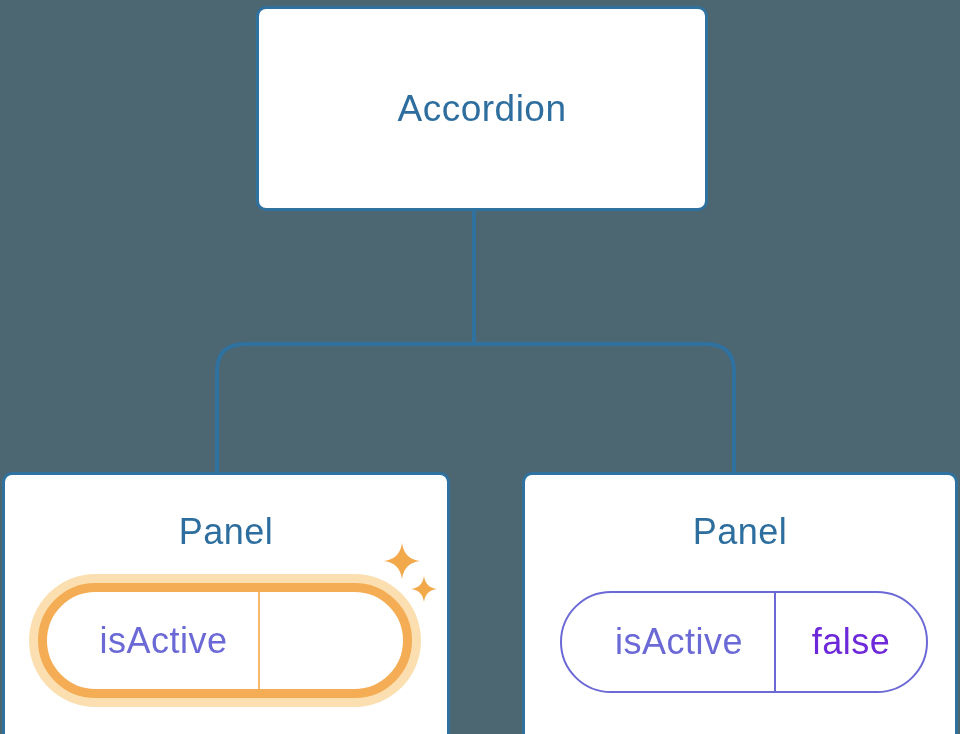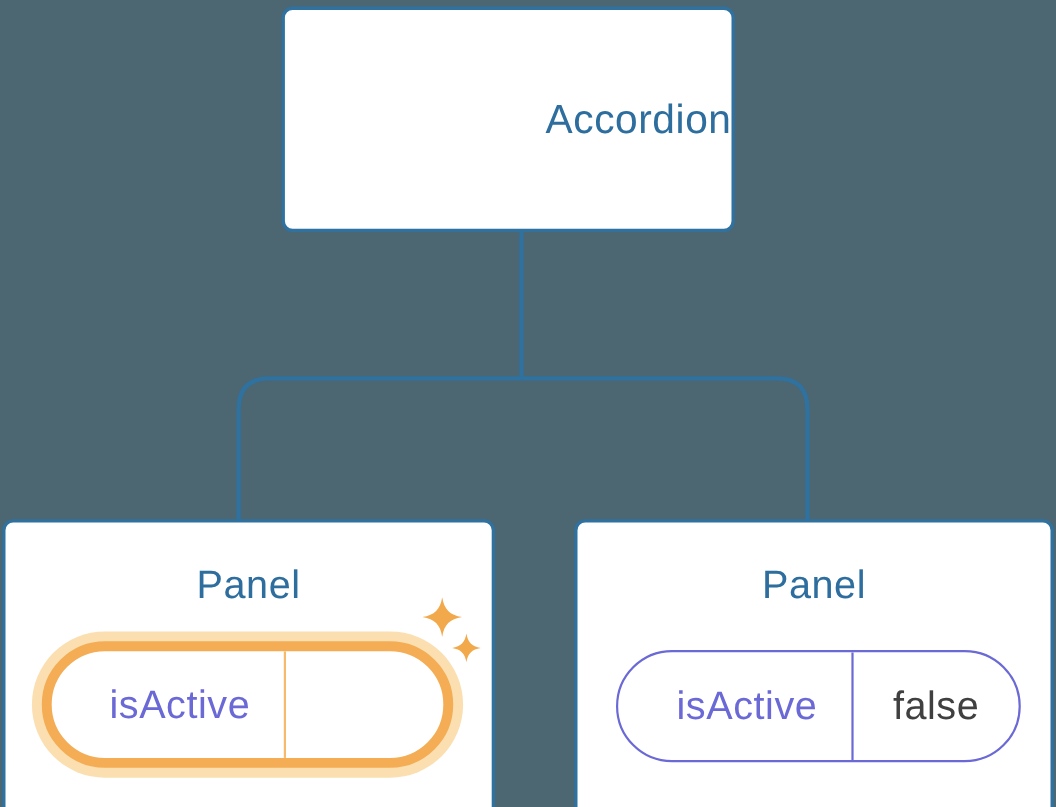--- a/index.html
+++ b/index.html
@@ -22,24 +22,24 @@
   }
   .node {
     position: absolute;
     background: #ffffff;
     border: 3px solid #2F719F;
     border-radius: 10px;
     box-sizing: border-box;
   }
   .root-node {
     left: 256px; top: 6px;
-    width: 412px; height: 205px;
+    width: 452px; height: 205px;
     display: flex;
     align-items: center;
-    justify-content: flex-end;
+    justify-content: center;
   }
   .root-label {
     color: #2D6E9E;
     font-size: 37px;
     font-weight: 500;
     letter-spacing: 0.5px;
   }
   .panel-node {
     top: 472px;
     height: 301px;
@@ -109,21 +109,21 @@
     width: 2px;
     background: #6B69D6;
   }
   .prop-name {
     color: #6B69D6;
     font-size: 36px;
     letter-spacing: 0.5px;
     margin-left: 22px;
   }
   .prop-value {
-    color: #404040;
+    color: #6d28d9;
     font-size: 36px;
     letter-spacing: 0.5px;
   }
   .prop-value.bold {
     font-weight: bold;
     color: #5B59D3;
   }
   .sparkle {
     position: absolute;
   }

